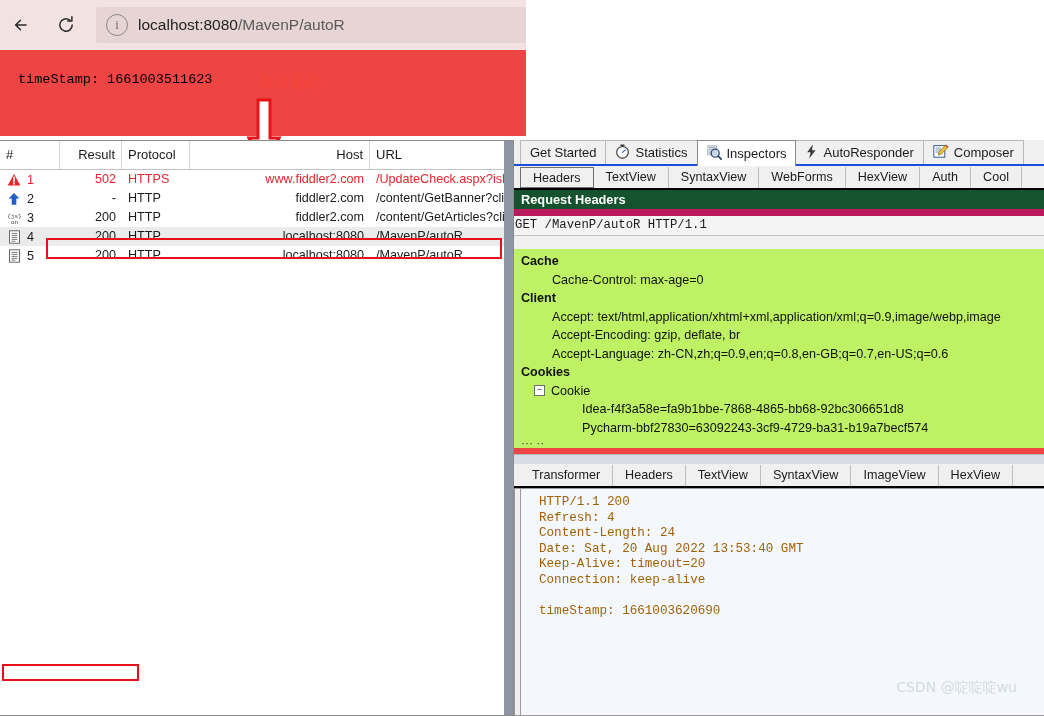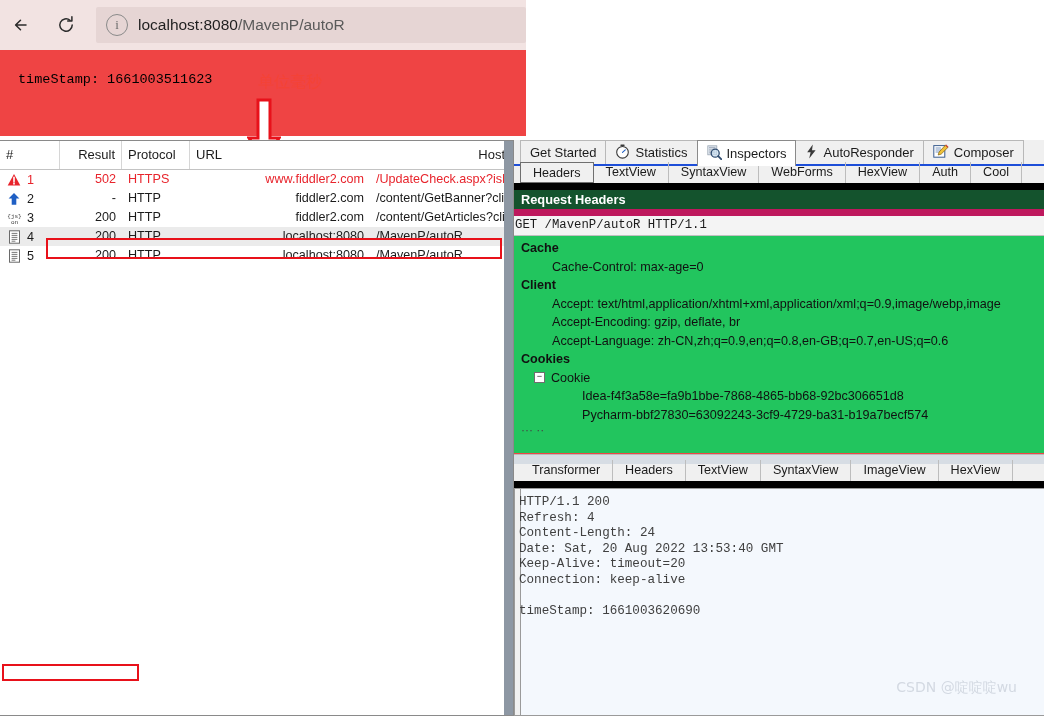--- a/index.html
+++ b/index.html
@@ -155,21 +155,21 @@
     box-sizing:border-box;
   }
   .tabstrip .tab.active{
     background:#ffffff; height:26px; border-color:#8a8a8a;
     position:relative; z-index:2;
   }
 
   .subtabs{
     display:flex; align-items:flex-end; height:24px;
     background:#f0f0f0; padding-left:6px;
-    border-bottom:7px solid #000000;
+    border-bottom:2px solid #000000;
     box-sizing:border-box;
   }
   .subtabs .stab{
     font-size:12.6px; color:#1b1b1b;
     padding:0 12px; height:21px; line-height:21px;
     border-right:1px solid #bdbdbd;
     white-space:nowrap; box-sizing:border-box;
   }
   .subtabs .stab.active{
     border:1px solid #6f6f6f; background:#f0f0f0;
@@ -186,25 +186,26 @@
   #req-line{
     height:19px; line-height:19px;
     background:#f4f4f4;
     border-bottom:1px solid #c0c0c0;
     font-family:"Liberation Mono","DejaVu Sans Mono",monospace;
     font-size:12.3px; color:#1b1b1b;
     padding-left:1px; white-space:nowrap; overflow:hidden;
   }
   #req-tree{
     flex:1;
-    background:#22c55e;
+    background:#bef264;
     overflow:hidden;
     padding-top:3px;
     font-size:12.6px; color:#111;
-    border-bottom:1px solid #ef4444;
+    border-bottom:6px solid #ef4444;
+    margin-top:13px;
   }
   #req-tree .grp{font-weight:bold; padding-left:7px; line-height:18.5px; white-space:nowrap;}
   #req-tree .itm{padding-left:38px; line-height:18.5px; white-space:nowrap; overflow:hidden;}
   #req-tree .itm2{padding-left:68px; line-height:18.5px; white-space:nowrap; overflow:hidden;}
   #req-tree .node{
     padding-left:20px; line-height:18.5px; white-space:nowrap;
     display:flex; align-items:center; gap:6px;
   }
   #req-tree .expander{
     width:9px;height:9px; border:1px solid #6f6f6f; background:#fff;
@@ -218,23 +219,23 @@
 
   #resp-body{
     height:228px;
     background:#f4f8fd;
     border:1px solid #9a9a9a; border-right:none;
     box-sizing:border-box;
     position:relative;
     overflow:hidden;
   }
   #resp-text{
-    position:absolute; left:4px; top:6px;
+    position:absolute; left:24px; top:6px;
     font-family:"Liberation Mono","DejaVu Sans Mono",monospace;
-    font-size:12.6px; color:#404040;
+    font-size:12.6px; color:#a16207;
     line-height:15.6px; white-space:pre;
   }
   #resp-vgutter{
     position:absolute; left:0; top:0; width:5px; height:100%;
     background:#f0f0f0; border-right:1px solid #9a9a9a;
   }
   #refresh-highlight{
     position:absolute; left:2px; top:524px;
     width:137px; height:17px;
     border:2.5px solid #e8111a;
@@ -277,22 +278,22 @@
   <path d="M11 2 L23 2 L23 40 L32 40 L17 64 L2 40 L11 40 Z" fill="#ffffff" stroke="#e8111a" stroke-width="3" stroke-linejoin="miter"></path>
 </svg>
 
 <div id="fiddler">
 
   <div id="session-pane">
     <div id="session-header">
       <div class="col c-num">#</div>
       <div class="col c-res">Result</div>
       <div class="col c-pro">Protocol</div>
+      <div class="col c-host">Host</div>
       <div class="col c-url">URL</div>
-      <div class="col c-host">Host</div>
     </div>
 
     <div id="session-rows">
 
       <div class="srow err">
         <div class="idx">
           <span class="ico">
             <svg width="14" height="14" viewBox="0 0 14 14">
               <path d="M7 1 L13.3 12.6 L0.7 12.6 Z" fill="#e8242c"></path>
               <path d="M7 4.2 L7 8.4 M7 10 L7 11" stroke="#fff" stroke-width="1.6" stroke-linecap="round"></path>

